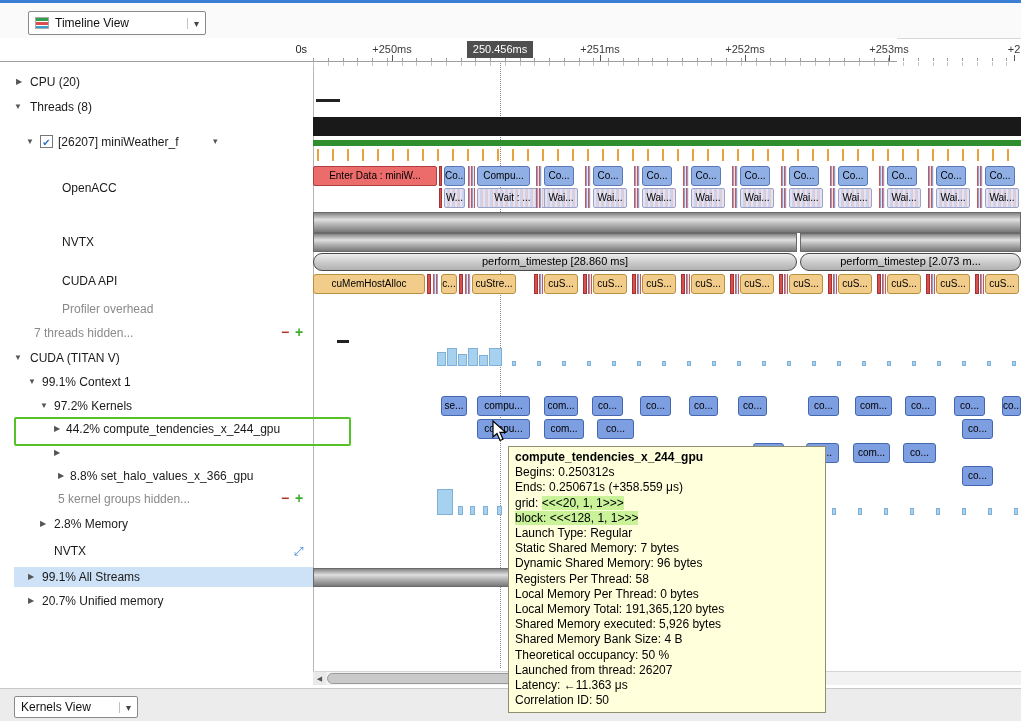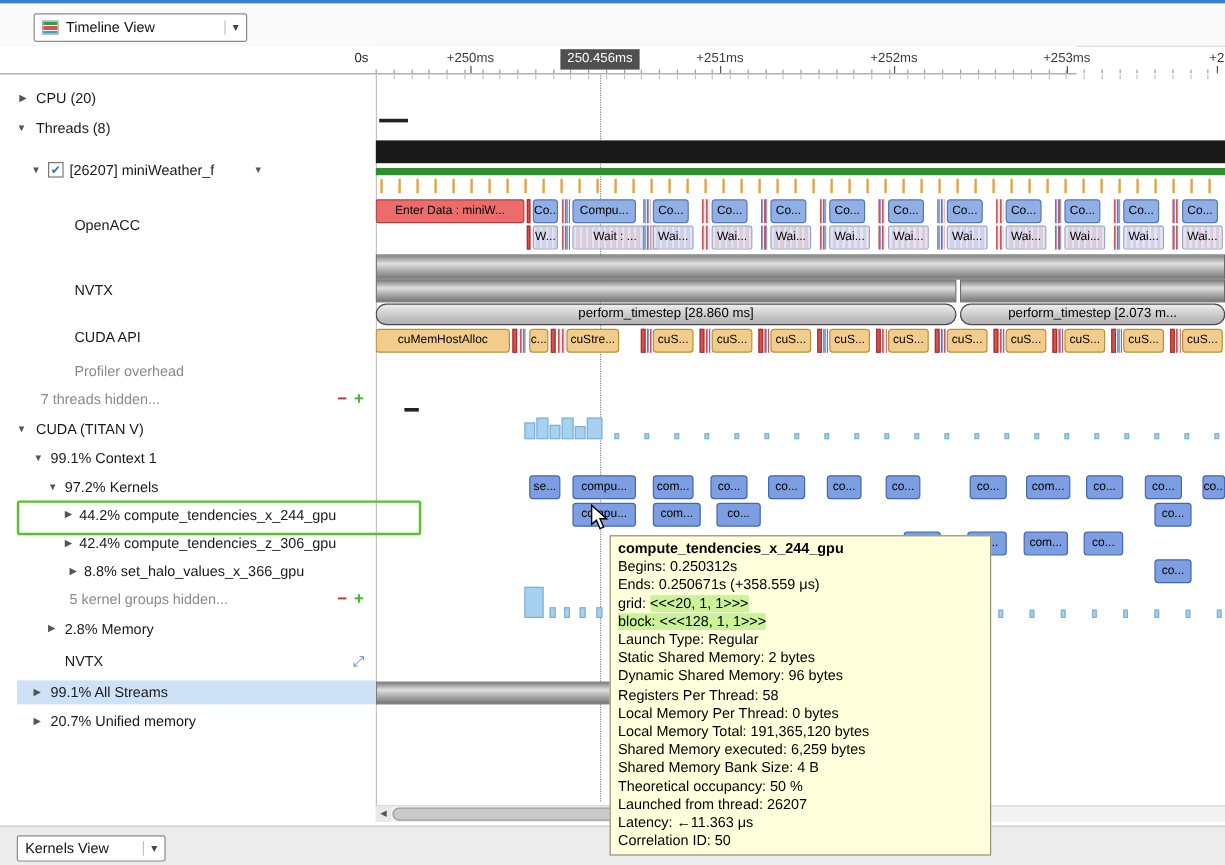--- a/index.html
+++ b/index.html
@@ -221,21 +221,20 @@
       <div class="tree-row" style="top: 358px;">
         <span class="tri" style="left: 40px;">▼</span>
         <span class="lbl" style="left: 54px;">97.2% Kernels</span>
       </div>
       <div class="tree-row" style="top: 381px;">
         <span class="tri" style="left: 54px;">▶</span>
         <span class="lbl" style="left: 66px;">44.2% compute_tendencies_x_244_gpu</span>
       </div>
       <div class="tree-row" style="top: 405px;">
         <span class="tri" style="left: 54px;">▶</span>
-        <span class="lbl" style="left: 66px;">42.4% compute_tendencies_z_306_gpu</span>
       </div>
       <div class="tree-row" style="top: 428px;">
         <span class="tri" style="left: 58px;">▶</span>
         <span class="lbl" style="left: 70px;">8.8% set_halo_values_x_366_gpu</span>
       </div>
       <div class="tree-row" style="top: 451px;">
         <span class="lbl dim" style="left: 58px;">5 kernel groups hidden...</span>
         <span class="pm-minus">−</span>
         <span class="pm-plus">+</span>
       </div>
@@ -480,26 +479,26 @@
   </div>
 
   <div id="tooltip">
     <div id="tooltip-title">compute_tendencies_x_244_gpu</div>
     <div id="tooltip-rows">
         <div class="ttrow">Begins: 0.250312s</div>
         <div class="ttrow">Ends: 0.250671s (+358.559 μs)</div>
         <div class="ttrow"><span>grid: </span><span class="hl"> &lt;&lt;&lt;20, 1, 1&gt;&gt;&gt;</span></div>
         <div class="ttrow"><span class="hl">block: &lt;&lt;&lt;128, 1, 1&gt;&gt;&gt;</span></div>
         <div class="ttrow">Launch Type: Regular</div>
-        <div class="ttrow">Static Shared Memory: 2 bytes</div>
+        <div class="ttrow">Static Shared Memory: 7 bytes</div>
         <div class="ttrow">Dynamic Shared Memory: 96 bytes</div>
         <div class="ttrow">Registers Per Thread: 58</div>
         <div class="ttrow">Local Memory Per Thread: 0 bytes</div>
         <div class="ttrow">Local Memory Total: 191,365,120 bytes</div>
-        <div class="ttrow">Shared Memory executed: 6,259 bytes</div>
+        <div class="ttrow">Shared Memory executed: 5,926 bytes</div>
         <div class="ttrow">Shared Memory Bank Size: 4 B</div>
         <div class="ttrow">Theoretical occupancy: 50 %</div>
         <div class="ttrow">Launched from thread: 26207</div>
         <div class="ttrow">Latency: ←11.363 μs</div>
         <div class="ttrow">Correlation ID: 50</div>
       </div>
   </div>
 
   <svg id="cursor" width="16" height="22" viewBox="0 0 16 22">
     <path d="M1,1 L1,17 L5,13.5 L8,20.5 L11,19.2 L8,12.3 L13.5,12.3 Z" fill="#ffffff" stroke="#000000" stroke-width="1.2"></path>

